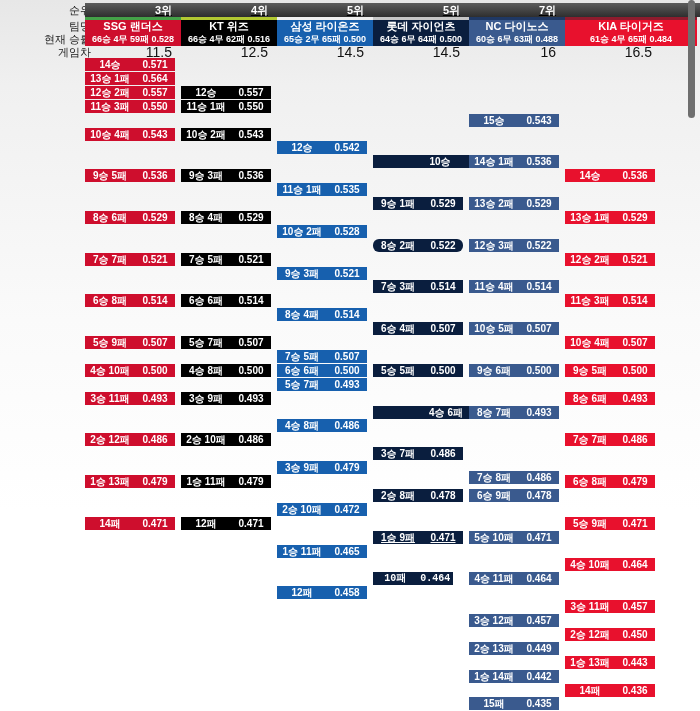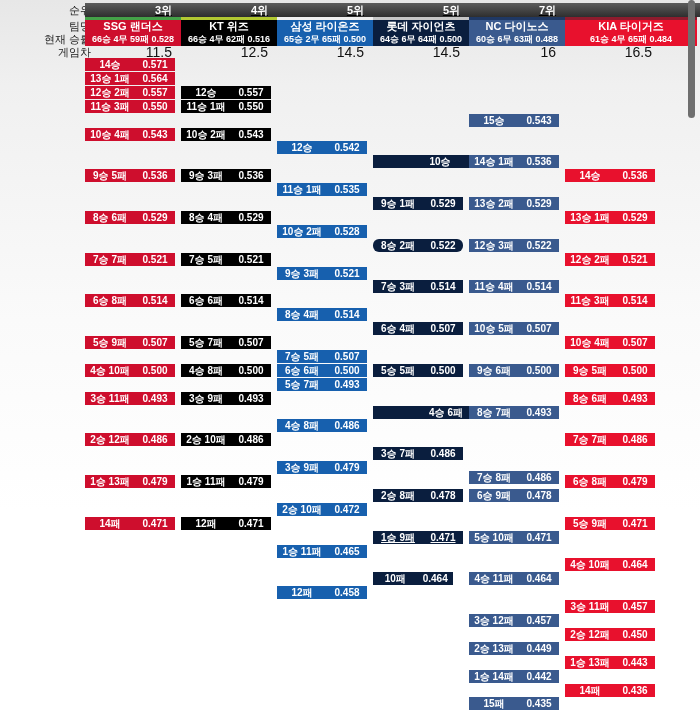--- a/index.html
+++ b/index.html
@@ -367,21 +367,21 @@
         <span class="p">0.471</span>
       </div>
       <div class="cell" style="left: 277px; top: 544.5px; width: 90px; background: rgb(23, 96, 174);">
         <span class="w">1승 11패</span>
         <span class="p">0.465</span>
       </div>
       <div class="cell" style="left: 565px; top: 558.4px; width: 90px; background: rgb(232, 17, 45);">
         <span class="w">4승 10패</span>
         <span class="p">0.464</span>
       </div>
-      <div class="cell" style="left: 373px; top: 572.3px; width: 80px; background: rgb(10, 30, 62);">
+      <div class="cell" style="left: 373px; top: 572.3px; width: 80px; background: rgb(10, 30, 62); font-family: Liberation Mono, monospace;">
         <span class="w">10패</span>
         <span class="p">0.464</span>
       </div>
       <div class="cell" style="left: 469px; top: 572.3px; width: 90px; background: rgb(58, 90, 142);">
         <span class="w">4승 11패</span>
         <span class="p">0.464</span>
       </div>
       <div class="cell" style="left: 277px; top: 586.2px; width: 90px; background: rgb(23, 96, 174);">
         <span class="w">12패</span>
         <span class="p">0.458</span>

